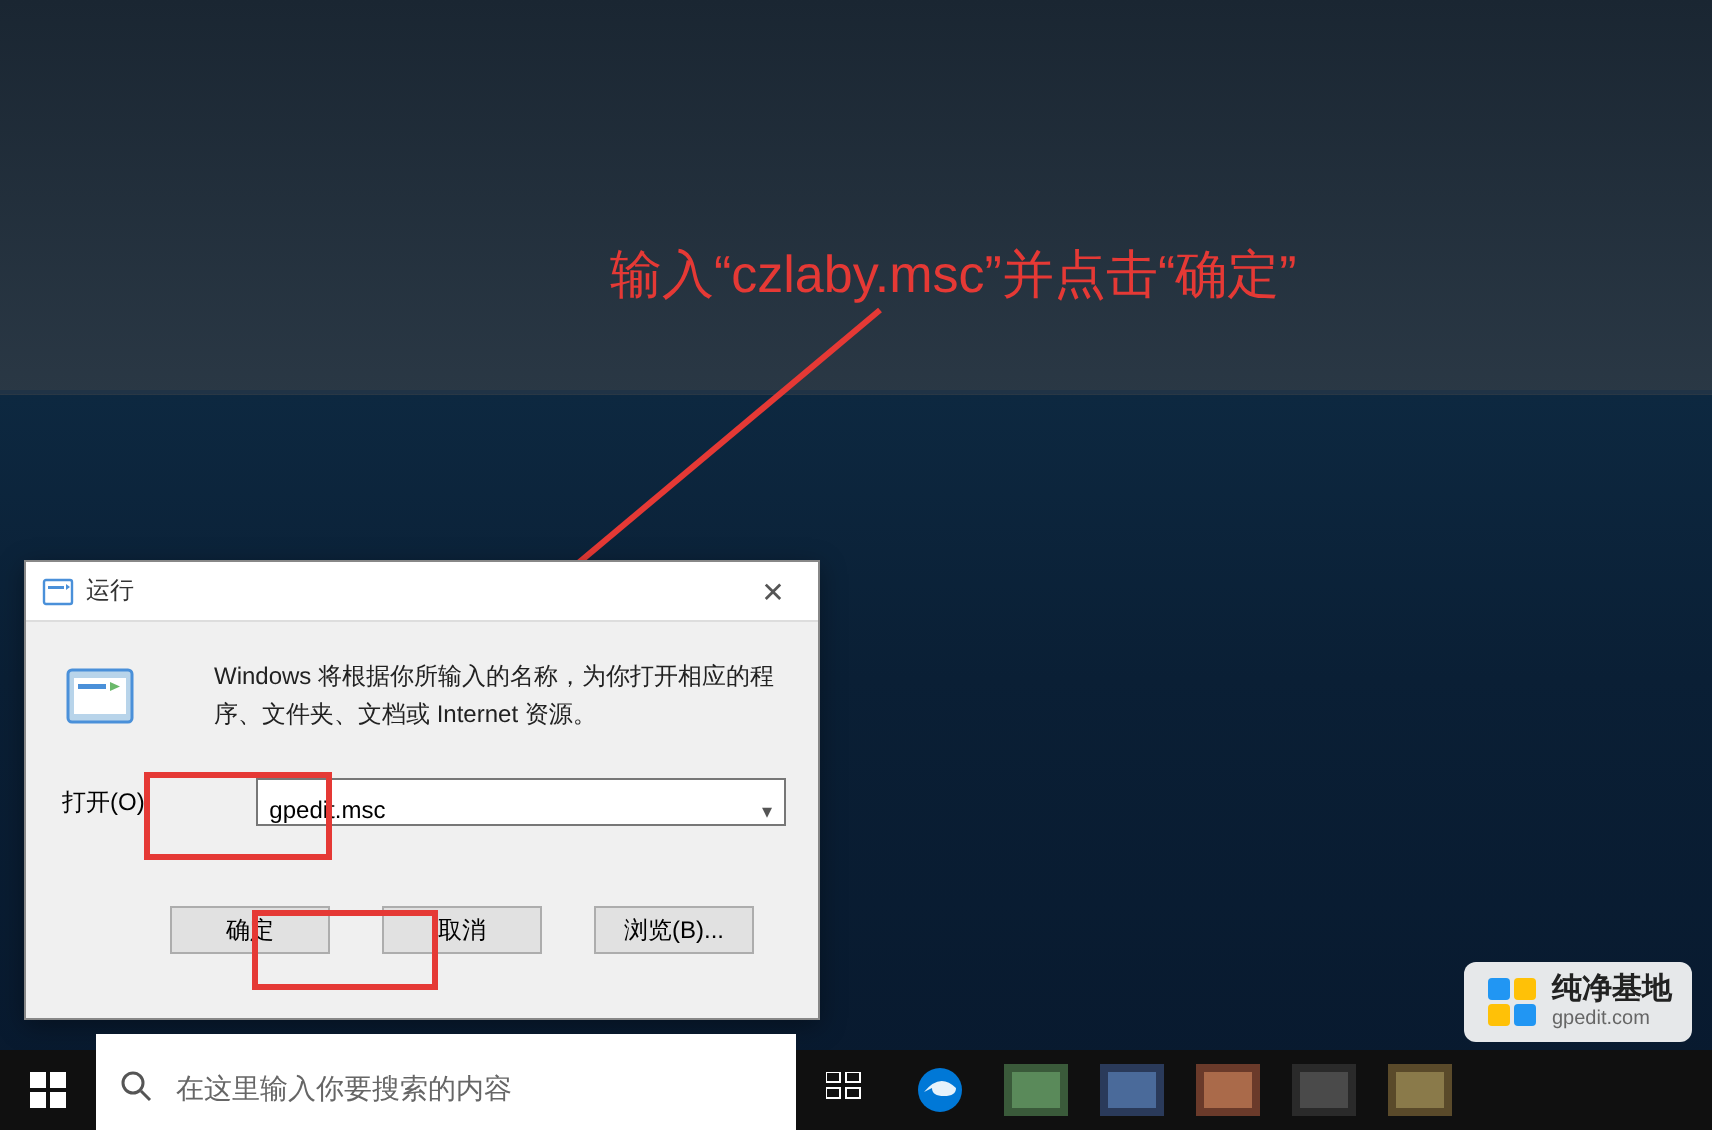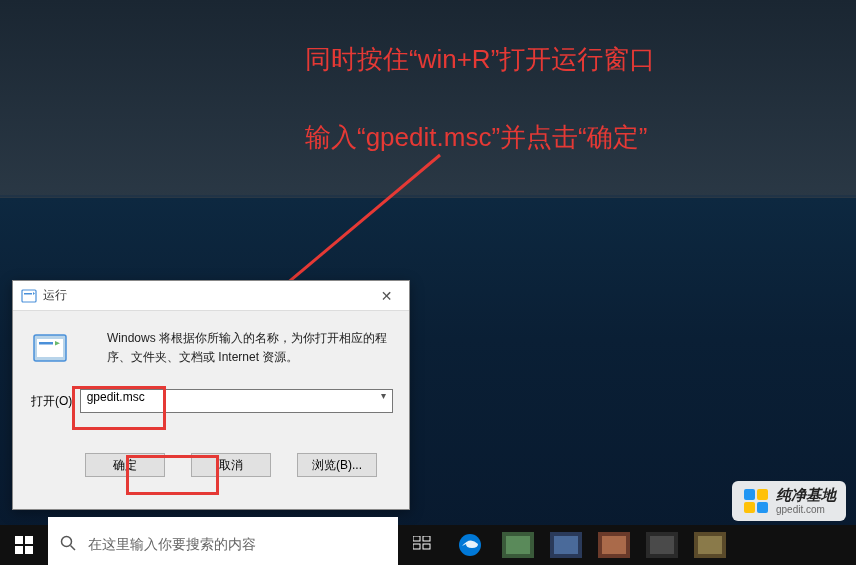--- a/index.html
+++ b/index.html
@@ -42,22 +42,23 @@
     
     .dialog-body { padding: 18px 16px 12px 18px; }
     .desc-row { display: flex; gap: 14px; }
     .run-icon-big { width: 38px; height: 38px; flex-shrink: 0; }
     .desc-text { font-size: 12px; color: #222; line-height: 1.6; margin-left: 24px; }
     
     .open-row { display: flex; align-items: center; gap: 4px; margin-top: 22px; }
     .open-label { font-size: 12px; }
     .open-combo {
       flex: 1; height: 24px; border: 1px solid #777; background: #fff;
-      display: flex; align-items: flex-start; padding: 0 6px; font-size: 12px;
+      display: flex; align-items: flex-end; padding: 0 6px; font-size: 12px;
       position: relative;
+      margin-left: 48px;
     }
     .combo-arrow { position: absolute; right: 6px; color: #555; font-size: 10px; }
     .red-box-input { position: absolute; border: 3px solid #e53935; pointer-events: none; }
     .red-box-1 { left: 72px; top: 386px; width: 94px; height: 44px; }
     .red-box-2 { left: 126px; top: 455px; width: 93px; height: 40px; }
     
     .button-row { display: flex; gap: 26px; justify-content: flex-end; padding: 0 16px 16px 0; margin-top: 40px; }
     .win-btn { width: 80px; height: 24px; font-size: 12px; background: #e1e1e1; border: 1px solid #adadad; cursor: pointer; }
     
     .taskbar {
@@ -78,31 +79,30 @@
     .cortana-icon { color: #fff; font-size: 16px; }
     .task-thumb { width: 32px; height: 26px; margin: 0 4px; }
     
     .watermark {
       position: absolute; right: 10px; bottom: 44px;
       display: flex; align-items: center; gap: 6px;
       background: rgba(255,255,255,0.9); padding: 6px 10px; border-radius: 6px;
     }
     .wm-logo { width: 28px; height: 28px; }
     .wm-text { display: flex; flex-direction: column; line-height: 1.1; }
-    .wm-cn { font-size: 15px; font-weight: bold; color: #222; font-style: italic; }
+    .wm-cn { font-size: 15px; font-weight: bold; color: #222; }
     .wm-en { font-size: 10px; color: #666; }
   </style>
 </head>
 <body>
 
 <div class="desktop">
   <div class="horizon-line"></div>
 
-  <div class="instruction-text instruction-1">同时按住“win+R”打开运行窗口</div>
-  <div class="instruction-text instruction-2">输入“gpedit.msc”并点击“确定”</div>
+  <div class="instruction-text instruction-2">输入“czlaby.msc”并点击“确定”</div>
 
   <svg class="arrow-svg" viewBox="0 0 350 290">
     <line x1="330" y1="10" x2="20" y2="270" stroke="#e53935" stroke-width="3"></line>
     <polygon points="20,270 40,245 30,265 55,255" fill="#e53935"></polygon>
   </svg>
 
   <div class="run-dialog">
     <div class="titlebar">
       <svg class="titlebar-icon" viewBox="0 0 16 16">
         <rect x="1" y="2" width="14" height="12" rx="1" fill="none" stroke="#4a90d9" stroke-width="1.2"></rect>

